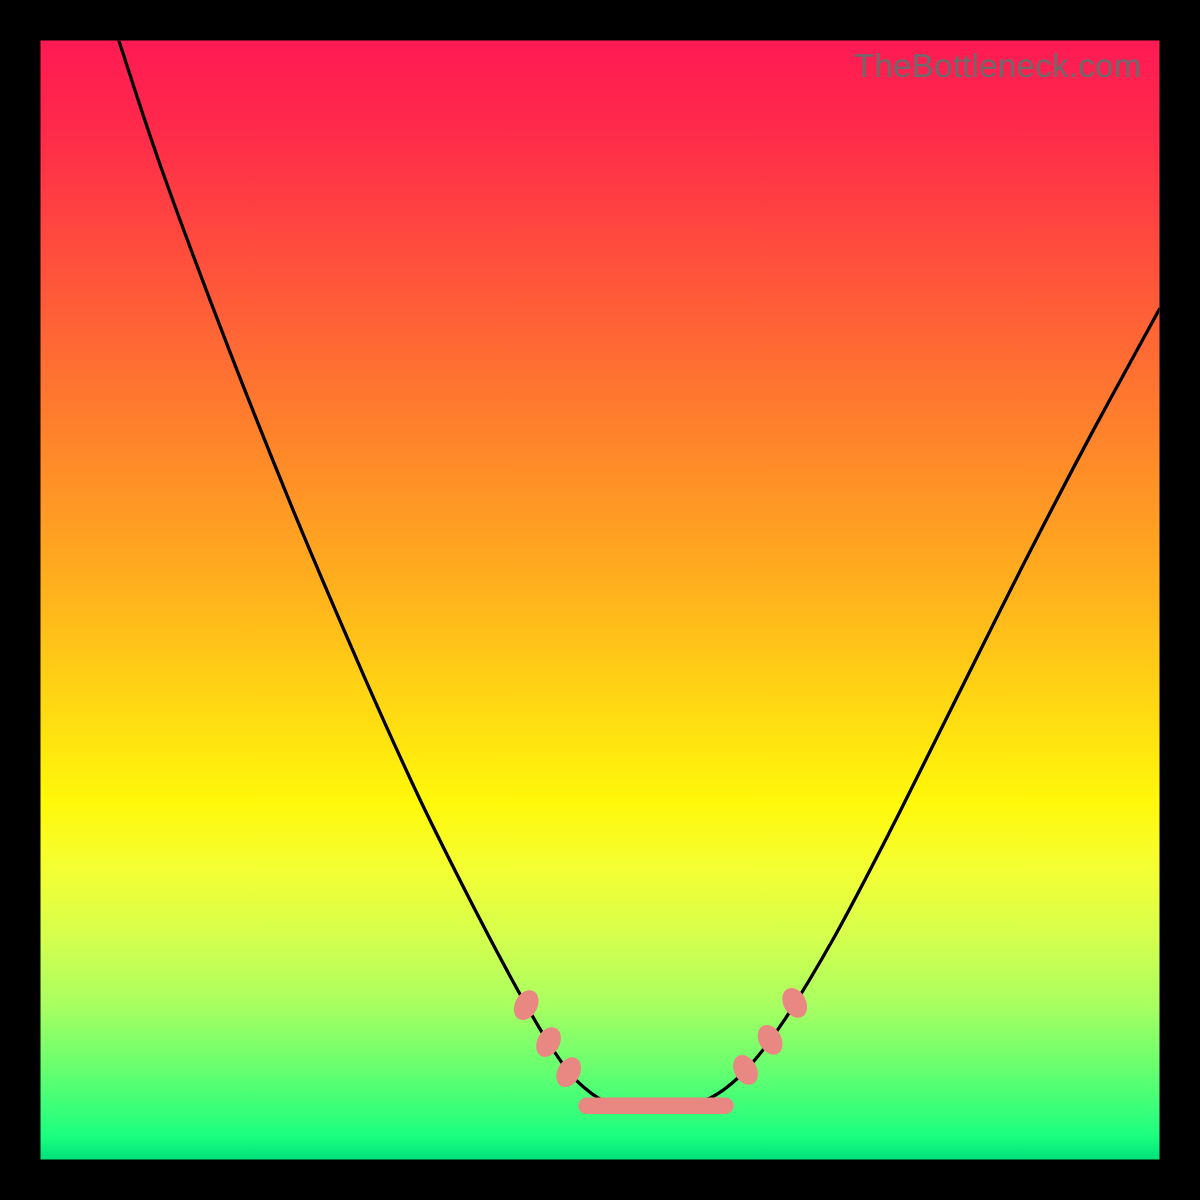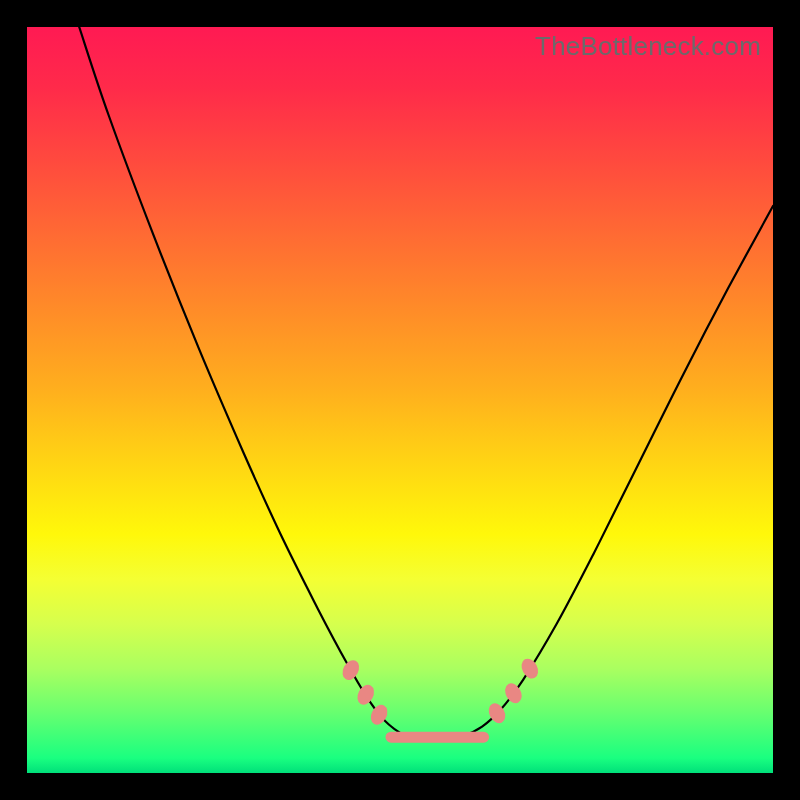--- a/index.html
+++ b/index.html
@@ -39,21 +39,21 @@
       #66ff70 92%,
       #1aff80 98%,
       #00e07a 100%
     );
   }
   .watermark {
     position: absolute;
     top: 4px;
     right: 12px;
     color: #6b6b6b;
-    font-size: 26px;
+    font-size: 22px;
     letter-spacing: 0.2px;
     z-index: 5;
     text-align: right;
   }
   svg.curve {
     position: absolute;
     left: 0;
     top: 0;
     width: 746px;
     height: 746px;

